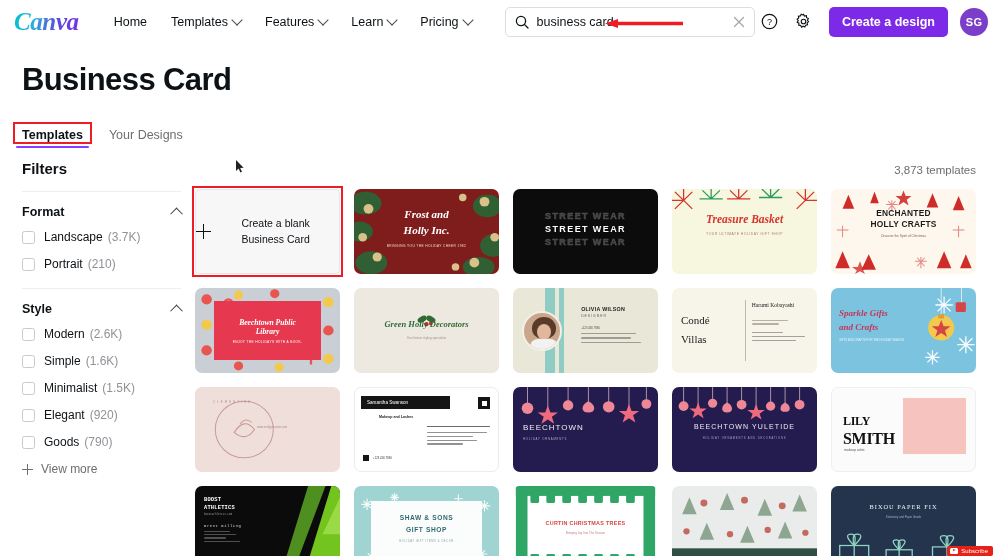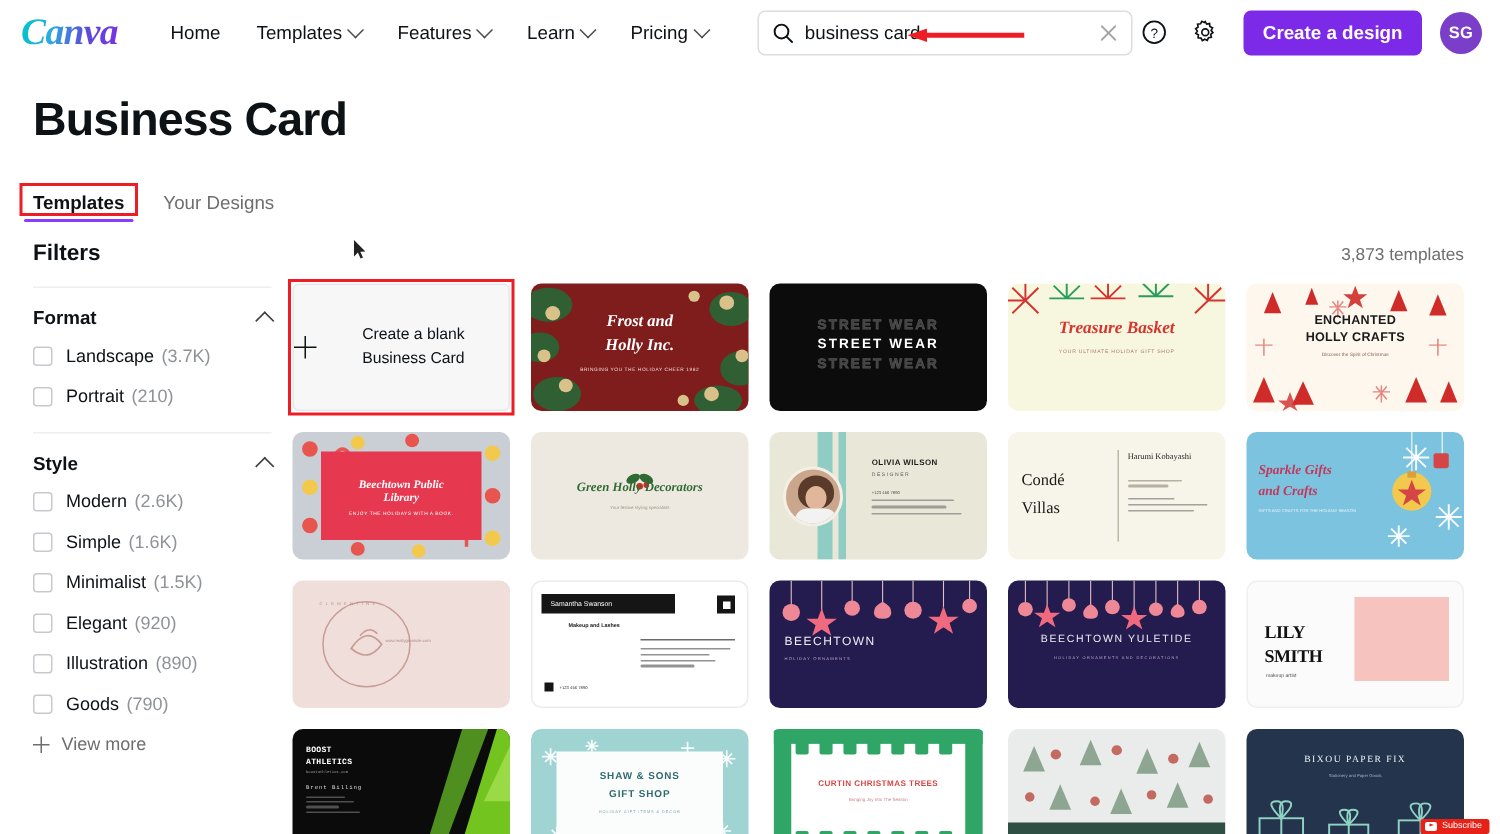--- a/index.html
+++ b/index.html
@@ -474,25 +474,20 @@
       </div>
       <div class="opt">
         <span class="cbox"></span>
         <span class="opt-label">Minimalist</span>
         <span class="opt-count">(1.5K)</span>
       </div>
       <div class="opt">
         <span class="cbox"></span>
         <span class="opt-label">Elegant</span>
         <span class="opt-count">(920)</span>
-      </div>
-      <div class="opt">
-        <span class="cbox"></span>
-        <span class="opt-label">Illustration</span>
-        <span class="opt-count">(890)</span>
       </div>
       <div class="opt">
         <span class="cbox"></span>
         <span class="opt-label">Goods</span>
         <span class="opt-count">(790)</span>
       </div>
       <div class="viewmore">
         <span class="plus-sm"></span>
         <span>View more</span>
       </div>
@@ -772,21 +767,21 @@
             <path d="M78 17.5 q-3.2 0 -3.2 -2.4 q0 -2.6 3.2 -4.2 q3.2 1.6 3.2 4.2 q0 2.4 -3.2 2.4Z"></path>
           </g>
         </svg>
         <div class="ctr" style="top:36px;font-size:7px;letter-spacing:1.1px;color:#f0eaf2">BEECHTOWN YULETIDE</div>
         <div class="ctr" style="top:50px;font-size:2.6px;letter-spacing:.9px;color:#b9a9c4">HOLIDAY ORNAMENTS AND DECORATIONS</div>
       </div>
 
       <div class="card lily">
         <div style="position:absolute;right:9px;top:10px;width:44%;height:68%;background:#f6c3be"></div>
         <div class="serif" style="position:absolute;left:11px;top:26px;font-size:12px;font-weight:bold;letter-spacing:-.3px;color:#111">LILY</div>
-        <div class="serif" style="position:absolute;left:11px;top:42px;font-size:12px;font-weight:bold;letter-spacing:-.3px;color:#111">SMITH</div>
+        <div class="serif" style="position:absolute;left:11px;top:42px;font-size:16px;font-weight:bold;letter-spacing:-.3px;color:#111">SMITH</div>
         <div style="position:absolute;left:12px;top:60px;font-size:3.4px;color:#555">makeup artist</div>
       </div>
 
       <div class="card boost">
         <svg viewBox="0 0 100 60" preserveAspectRatio="none" style="position:absolute;inset:0;width:100%;height:100%">
           <polygon points="60,60 78,0 90,0 68,60" fill="#4f8f1f"></polygon>
           <polygon points="76,60 94,0 100,0 100,60" fill="#73c41e"></polygon>
           <polygon points="88,34 100,8 100,34" fill="#9ada46"></polygon>
         </svg>
         <div class="mono" style="position:absolute;left:9px;top:11px;font-size:5.4px;font-weight:bold;color:#fff;letter-spacing:.2px">BOOST</div>

